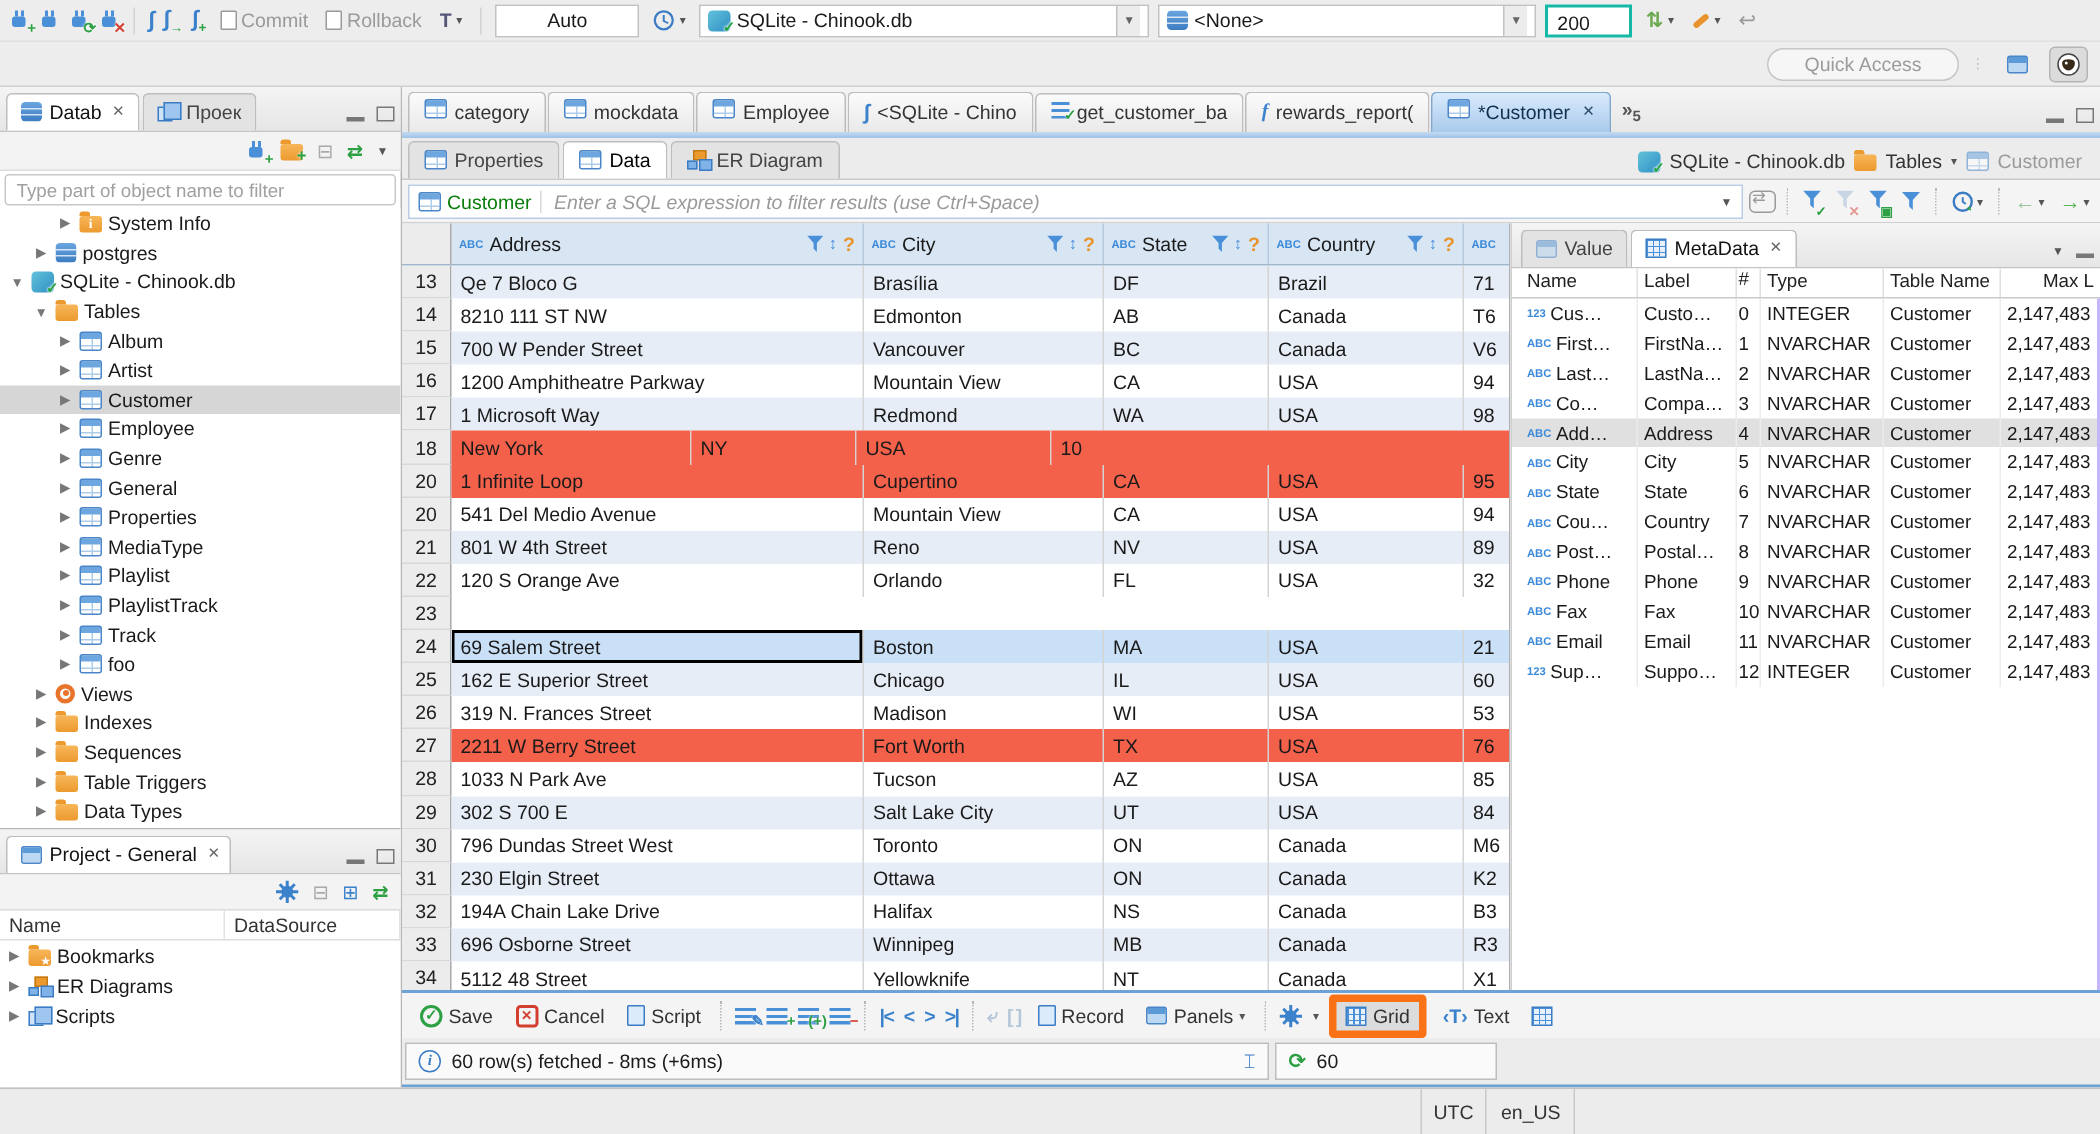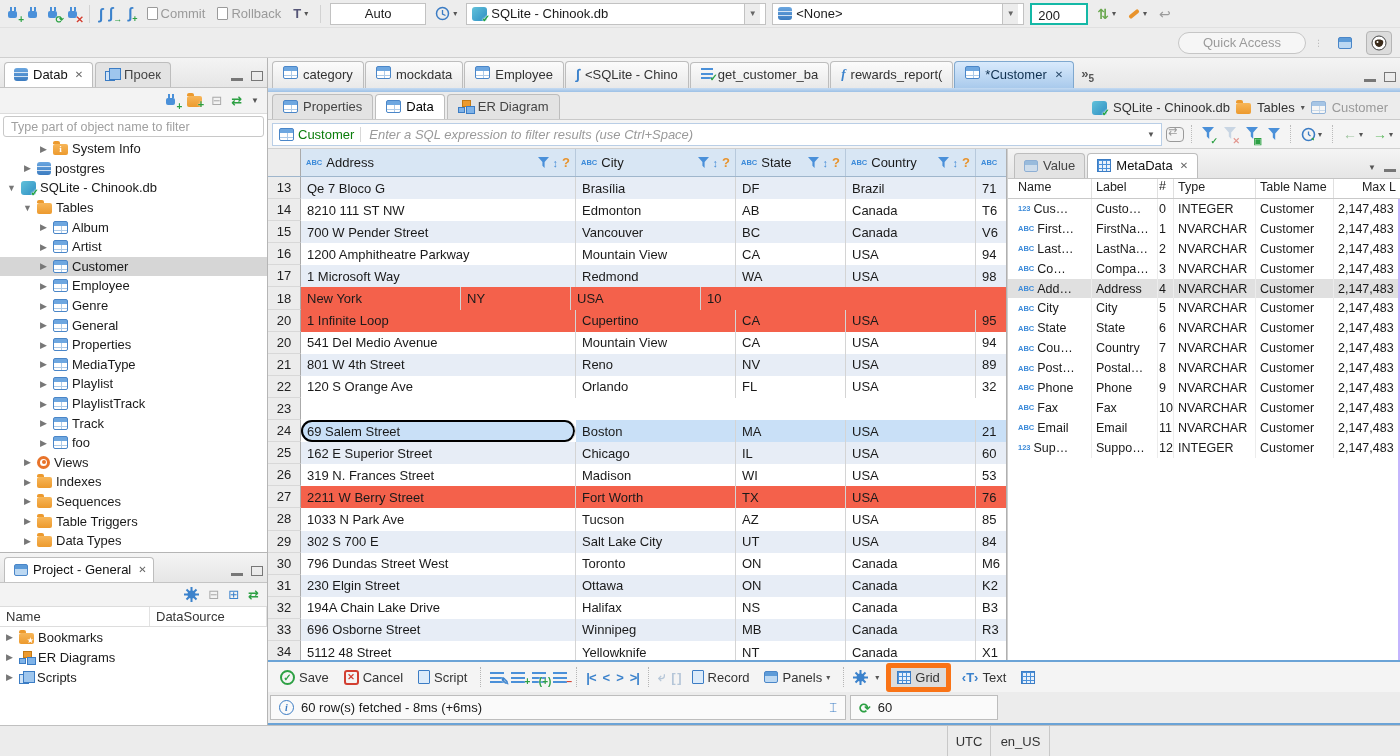--- a/index.html
+++ b/index.html
@@ -124,21 +124,21 @@
   .gutterhead { width:33px; background:#ececec; border-right:1px solid #aaa; }
   .grows { flex:1; overflow:hidden; }
   .grow { height:22.1px; display:flex; }
   .gc { padding:0 6px; display:flex; align-items:center; border-right:1px solid #d4d4d4; white-space:nowrap; overflow:hidden; }
   .gutter { width:33px; flex:none; background:#ececec; border-right:1px solid #aaa; border-bottom:1px solid #d8d8d8; display:flex; align-items:center; justify-content:center; color:#222; }
   .c-address{ width:275px; flex:none; } .c-city{ width:160px; flex:none; } .c-state{ width:110px; flex:none; } .c-country{ width:130px; flex:none; } .c-postal{ flex:1; border-right:none; }
   .grow.alt .gc { background:#e7edf6; }
   .grow.red .gc { background:#f4614b; }
   .grow.green .gc { background:#e6f9b2;margin-top:36px; }
   .grow.sel .gc { background:#c9e0f7; }
-  .cell-focus { box-shadow:inset 0 0 0 2px #000;border-radius:11px; }
+  .cell-focus { box-shadow:inset 0 0 0 2px #000; }
 
   
   .side { width:393px; flex:none; display:flex; flex-direction:column; background:#fff; border-left:1px solid #cfcfcf; }
   .side .panel-tabs { padding-left:6px; }
   .mhead { height:20px; display:flex; flex:none; border-bottom:1px solid #c9c9c9; background:#fff; font-size:12.5px; color:#222; }
   .mh { padding:1px 4px; border-right:1px solid #e0e0e0; overflow:hidden; white-space:nowrap; }
   .mrows { flex:1; overflow:hidden; border-right:2px solid #c4b5fd; }
   .mrow { height:19.9px; display:flex; font-size:12.5px; }
   .mrow.selected { background:#e0e0e0; }
   .mc { padding:0 4px; display:flex; align-items:center; gap:3px; border-right:1px solid #ececec; overflow:hidden; white-space:nowrap; }

